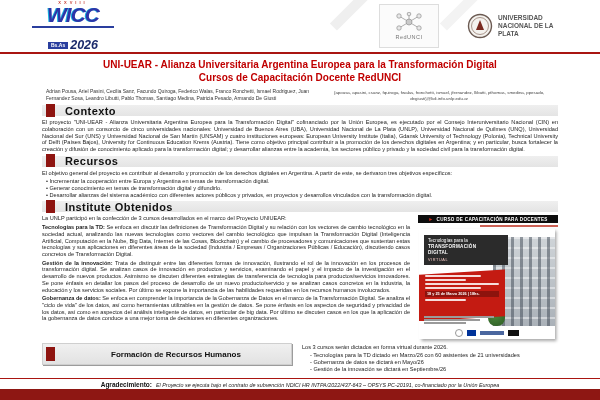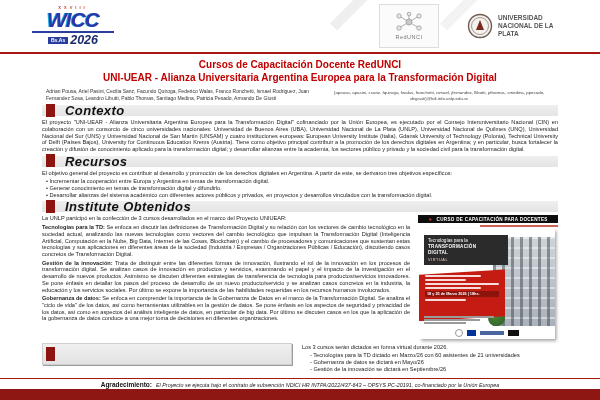--- a/index.html
+++ b/index.html
@@ -8,21 +8,21 @@
 
   
   .topbar{position:relative;height:52px;display:flex;align-items:center;overflow:hidden;background:#fff;}
   .deco{position:absolute;border-left:10px solid #efefef;width:70px;height:90px;transform:rotate(45deg);top:-25px;}
   .deco1{right:170px;}
   .deco2{right:60px;border-left-color:#f3f3f3;}
   .wicc{margin-left:32px;width:82px;text-align:center;line-height:1;}
   .wicc-roman{font-size:4px;font-weight:bold;color:#c43a2e;letter-spacing:3px;}
   .wicc-word{font-size:21px;font-weight:800;font-style:italic;color:#2d35a8;letter-spacing:-1px;
              text-shadow:-1px 0 #18b6e0;line-height:.95;display:inline-block;}
-  .wicc-bottom{display:flex;align-items:center;justify-content:center;gap:2px;margin-top:1px;border-top:2px solid #2a3e9e;padding-top:1px;}
+  .wicc-bottom{display:flex;align-items:center;justify-content:center;gap:2px;margin-top:1px;border-top:2px solid #2a3e9e;padding-top:11px;}
   .wicc-bsas{background:#2a3e9e;color:#fff;font-size:5px;font-weight:bold;padding:1px 3px;}
   .wicc-year{color:#1b2a6b;font-size:12.5px;font-weight:800;font-style:italic;}
   .redunci{margin-left:auto;width:58px;height:42px;border:1px solid #ddd;background:#fbfbfb;
            display:flex;flex-direction:column;align-items:center;justify-content:center;gap:2px;z-index:1;}
   .redunci-label{font-size:5.5px;color:#777;letter-spacing:.5px;}
   .unlp{display:flex;align-items:center;gap:5px;margin-left:28px;margin-right:44px;z-index:1;}
   .unlp-text{font-size:6.5px;font-weight:bold;color:#555;width:58px;line-height:1.2;}
 
   .redline{height:2px;background:#a91511;}
 
@@ -30,21 +30,21 @@
   .title{margin-top:5px;text-align:center;color:#c00000;font-weight:bold;font-size:10px;line-height:1.25;}
   .authors-row{display:flex;margin:4px 46px 3px 46px;gap:14px;}
   .authors{flex:1.15;font-size:5px;line-height:1.35;color:#333;}
   .emails{flex:1;font-size:4.4px;line-height:1.4;color:#444;text-align:center;padding-top:2px;}
 
   
   .content{margin:0 42px;}
   .sec-head{position:relative;background:linear-gradient(180deg,#efefef,#e4e4e4);height:11px;
             display:flex;align-items:center;margin:3px 0 3px 0;}
   .sq{width:9px;height:13px;background:#8e1410;margin:-1px 10px 0 4px;flex:none;}
-  .sec-title{font-weight:bold;font-size:13px;color:#111;letter-spacing:.4px;font-style:italic;}
+  .sec-title{font-weight:bold;font-size:11px;color:#111;letter-spacing:.4px;}
   .para{font-size:5.6px;line-height:1.2;text-align:justify;color:#1d1d1d;}
   .bullets{margin:1px 0 0 4px;}
   .bullets div{font-size:5.6px;line-height:1.25;color:#1d1d1d;}
   .bullets div::before{content:"•  ";}
 
   .res-row{display:flex;gap:8px;align-items:flex-start;}
   .res-left{flex:1;}
   .res-left p{margin:0 0 2px 0;}
   .lead{font-weight:bold;}
 
@@ -153,22 +153,22 @@
         <circle cx="13" cy="13" r="8.5" fill="none" stroke="#8a6f63" stroke-width="0.7"></circle>
         <path d="M9 17 L13 7 L17 17 Z" fill="#7a2a20"></path>
       </svg>
       <div class="unlp-text">UNIVERSIDAD NACIONAL DE LA PLATA</div>
     </div>
   </div>
 
   <div class="redline"></div>
 
   <div class="title">
+    <div>UNI-UEAR - Alianza Universitaria Argentina Europea para la Transformación Digital</div>
     <div>Cursos de Capacitación Docente RedUNCI</div>
-    <div>UNI-UEAR - Alianza Universitaria Argentina Europea para la Transformación Digital</div>
   </div>
 
   <div class="authors-row">
     <div class="authors">Adrian Pousa, Ariel Pasini, Cecilia Sanz, Facundo Quiroga, Federico Walas, Franco Ronchetti, Ismael Rodriguez, Juan Fernandez Sosa, Leandro Libutti, Pablo Thomas, Santiago Medina, Patricia Pesado, Armando De Giusti</div>
     <div class="emails">{apousa, apasini, csanz, fquiroga, fwalas, fronchetti, ismael, jfernandez, llibutti, pthomas, smedina, ppesado, degiusti}@lidi.info.unlp.edu.ar</div>
   </div>
 
   <div class="content">
 
     <div class="sec-head">
@@ -245,20 +245,21 @@
             <div class="ml-uea"></div>
             <div class="ml-cin"></div>
           </div>
         </div>
       </div>
     </div>
 
     <div class="form-row">
       <div class="form-head">
         <div class="sq"></div>
+        <div class="form-title">Formación de Recursos Humanos</div>
       </div>
       <div class="form-list">
         <div>Los 3 cursos serán dictados en forma virtual durante 2026.</div>
         <div class="item">Tecnologías para la TD dictado en Marzo/26 con 60 asistentes de 21 universidades</div>
         <div class="item">Gobernanza de datos se dictará en Mayo/26</div>
         <div class="item">Gestión de la innovación se dictará en Septiembre/26</div>
       </div>
     </div>
   </div>
 

